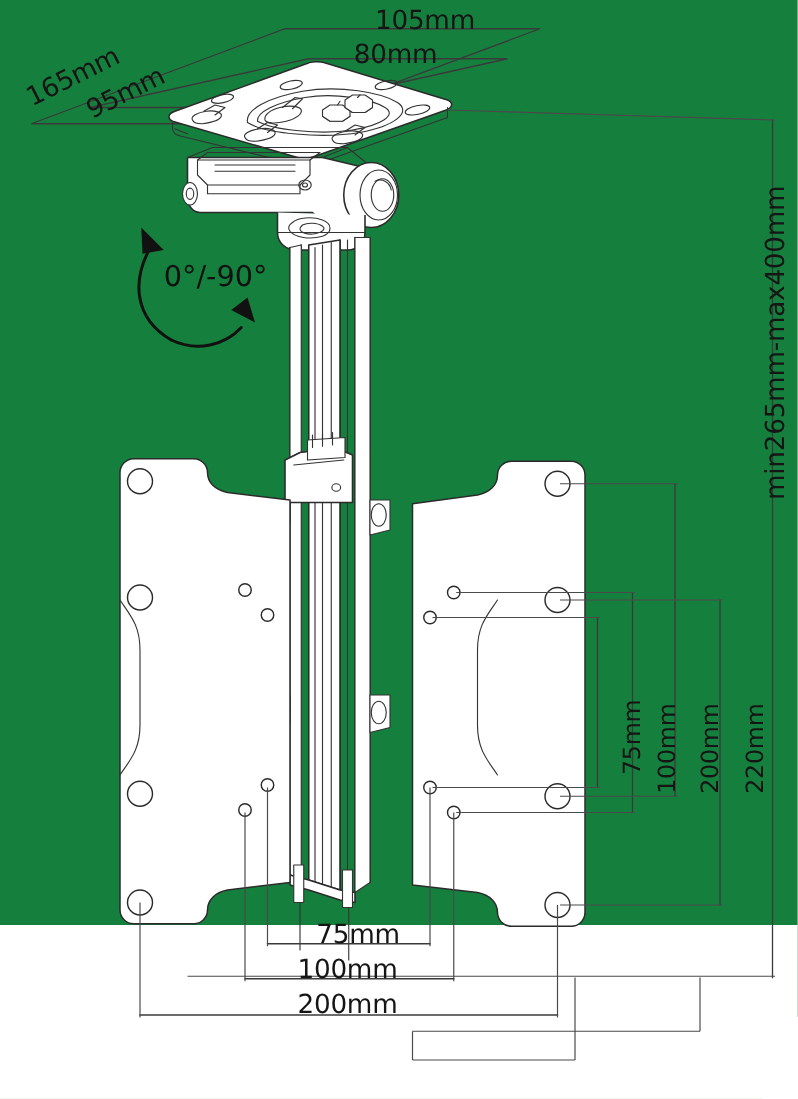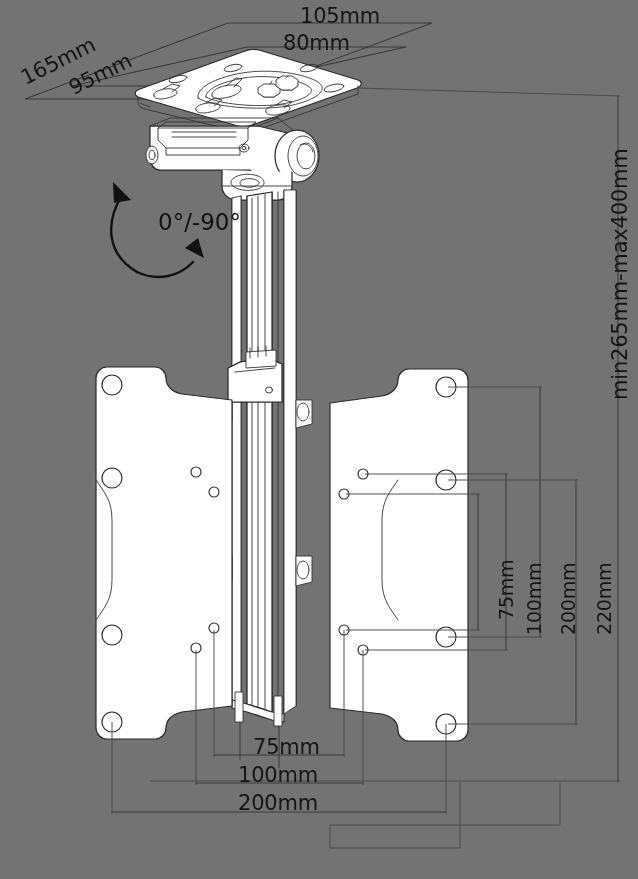--- a/index.html
+++ b/index.html
@@ -9,22 +9,22 @@
   }
   body {
     width: 638px;
     height: 879px;
     overflow: hidden;
     font-family: "DejaVu Sans", sans-serif;
   }
   #stage {
     position: relative;
     width: 638px;
-    height: 879px;
-    background: #737373;
+    height: 740px;
+    background: #15803d;
   }
   svg.drawing {
     position: absolute;
     top: 0;
     left: 0;
     width: 638px;
     height: 879px;
   }
   .dimline {
     fill: none;
@@ -105,21 +105,20 @@
     transform-origin: 0 0;
     transform: rotate(-90deg);
   }
   .angletext {
     position: absolute;
     color: #111111;
     font-family: "DejaVu Sans", sans-serif;
     font-size: 23px;
     white-space: nowrap;
     line-height: 1;
-    margin-left: 27px;
   }
 </style>
 </head>
 <body>
 
 <div id="stage">
 
   <svg class="drawing" viewBox="0 0 638 879">
 
     <g>

